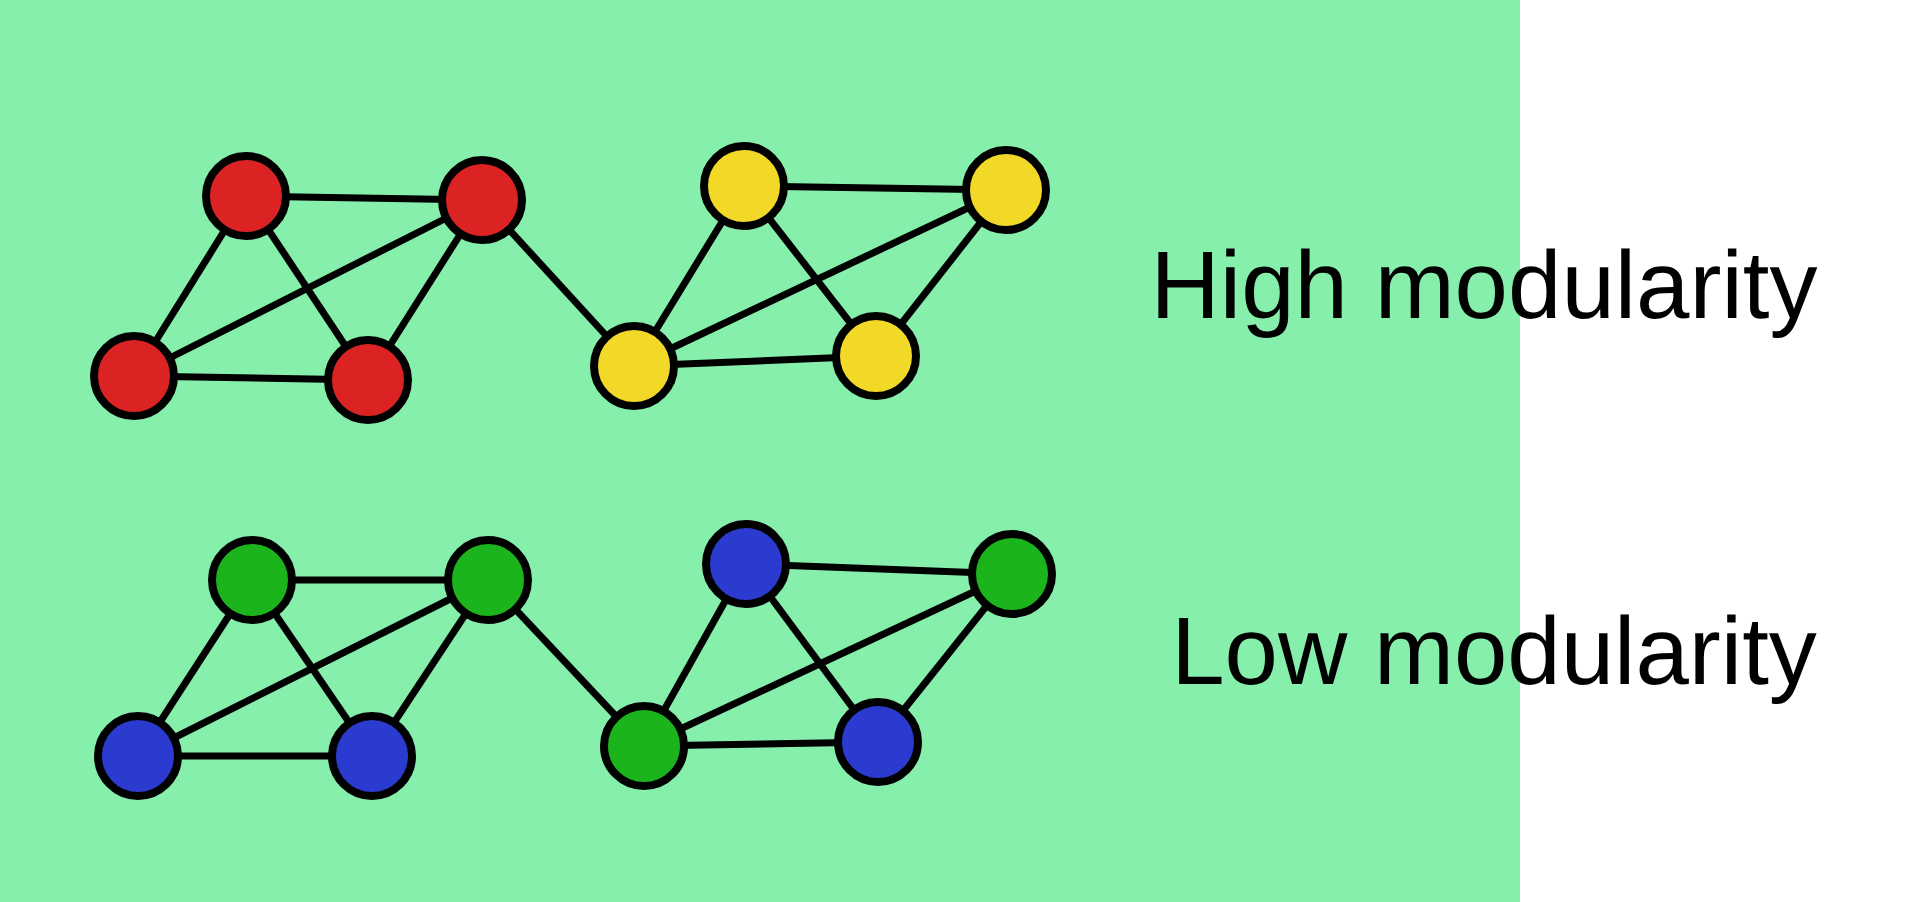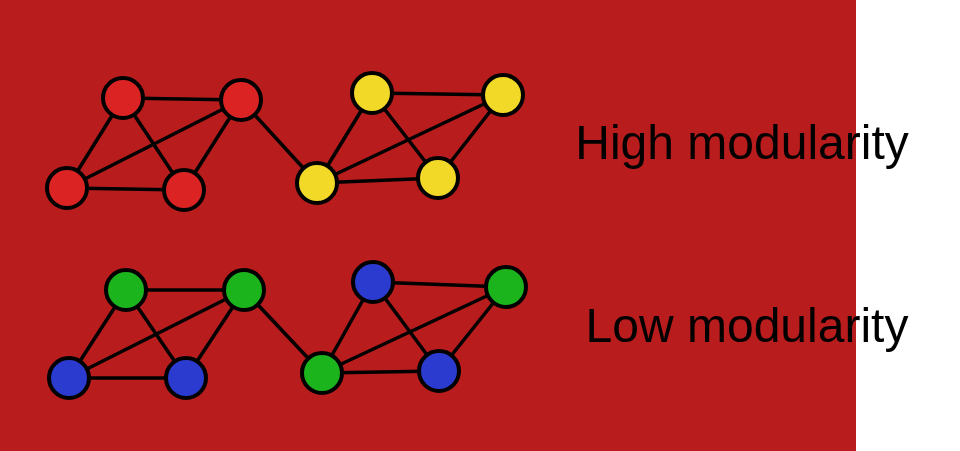--- a/index.html
+++ b/index.html
@@ -6,23 +6,23 @@
     margin: 0;
     padding: 0;
     background: #ffffff;
     width: 960px;
     height: 451px;
     overflow: hidden;
     font-family: "Liberation Sans", sans-serif;
   }
   .stage {
     position: relative;
-    width: 856px;
+    width: 760px;
     height: 451px;
-    background: #b91c1c;
+    background: #86efac;
   }
   svg { display: block; }
   .net-label {
     font-family: "Liberation Sans", sans-serif;
     font-weight: 400;
     text-anchor: middle;
   }
 </style>
 </head>
 <body>

